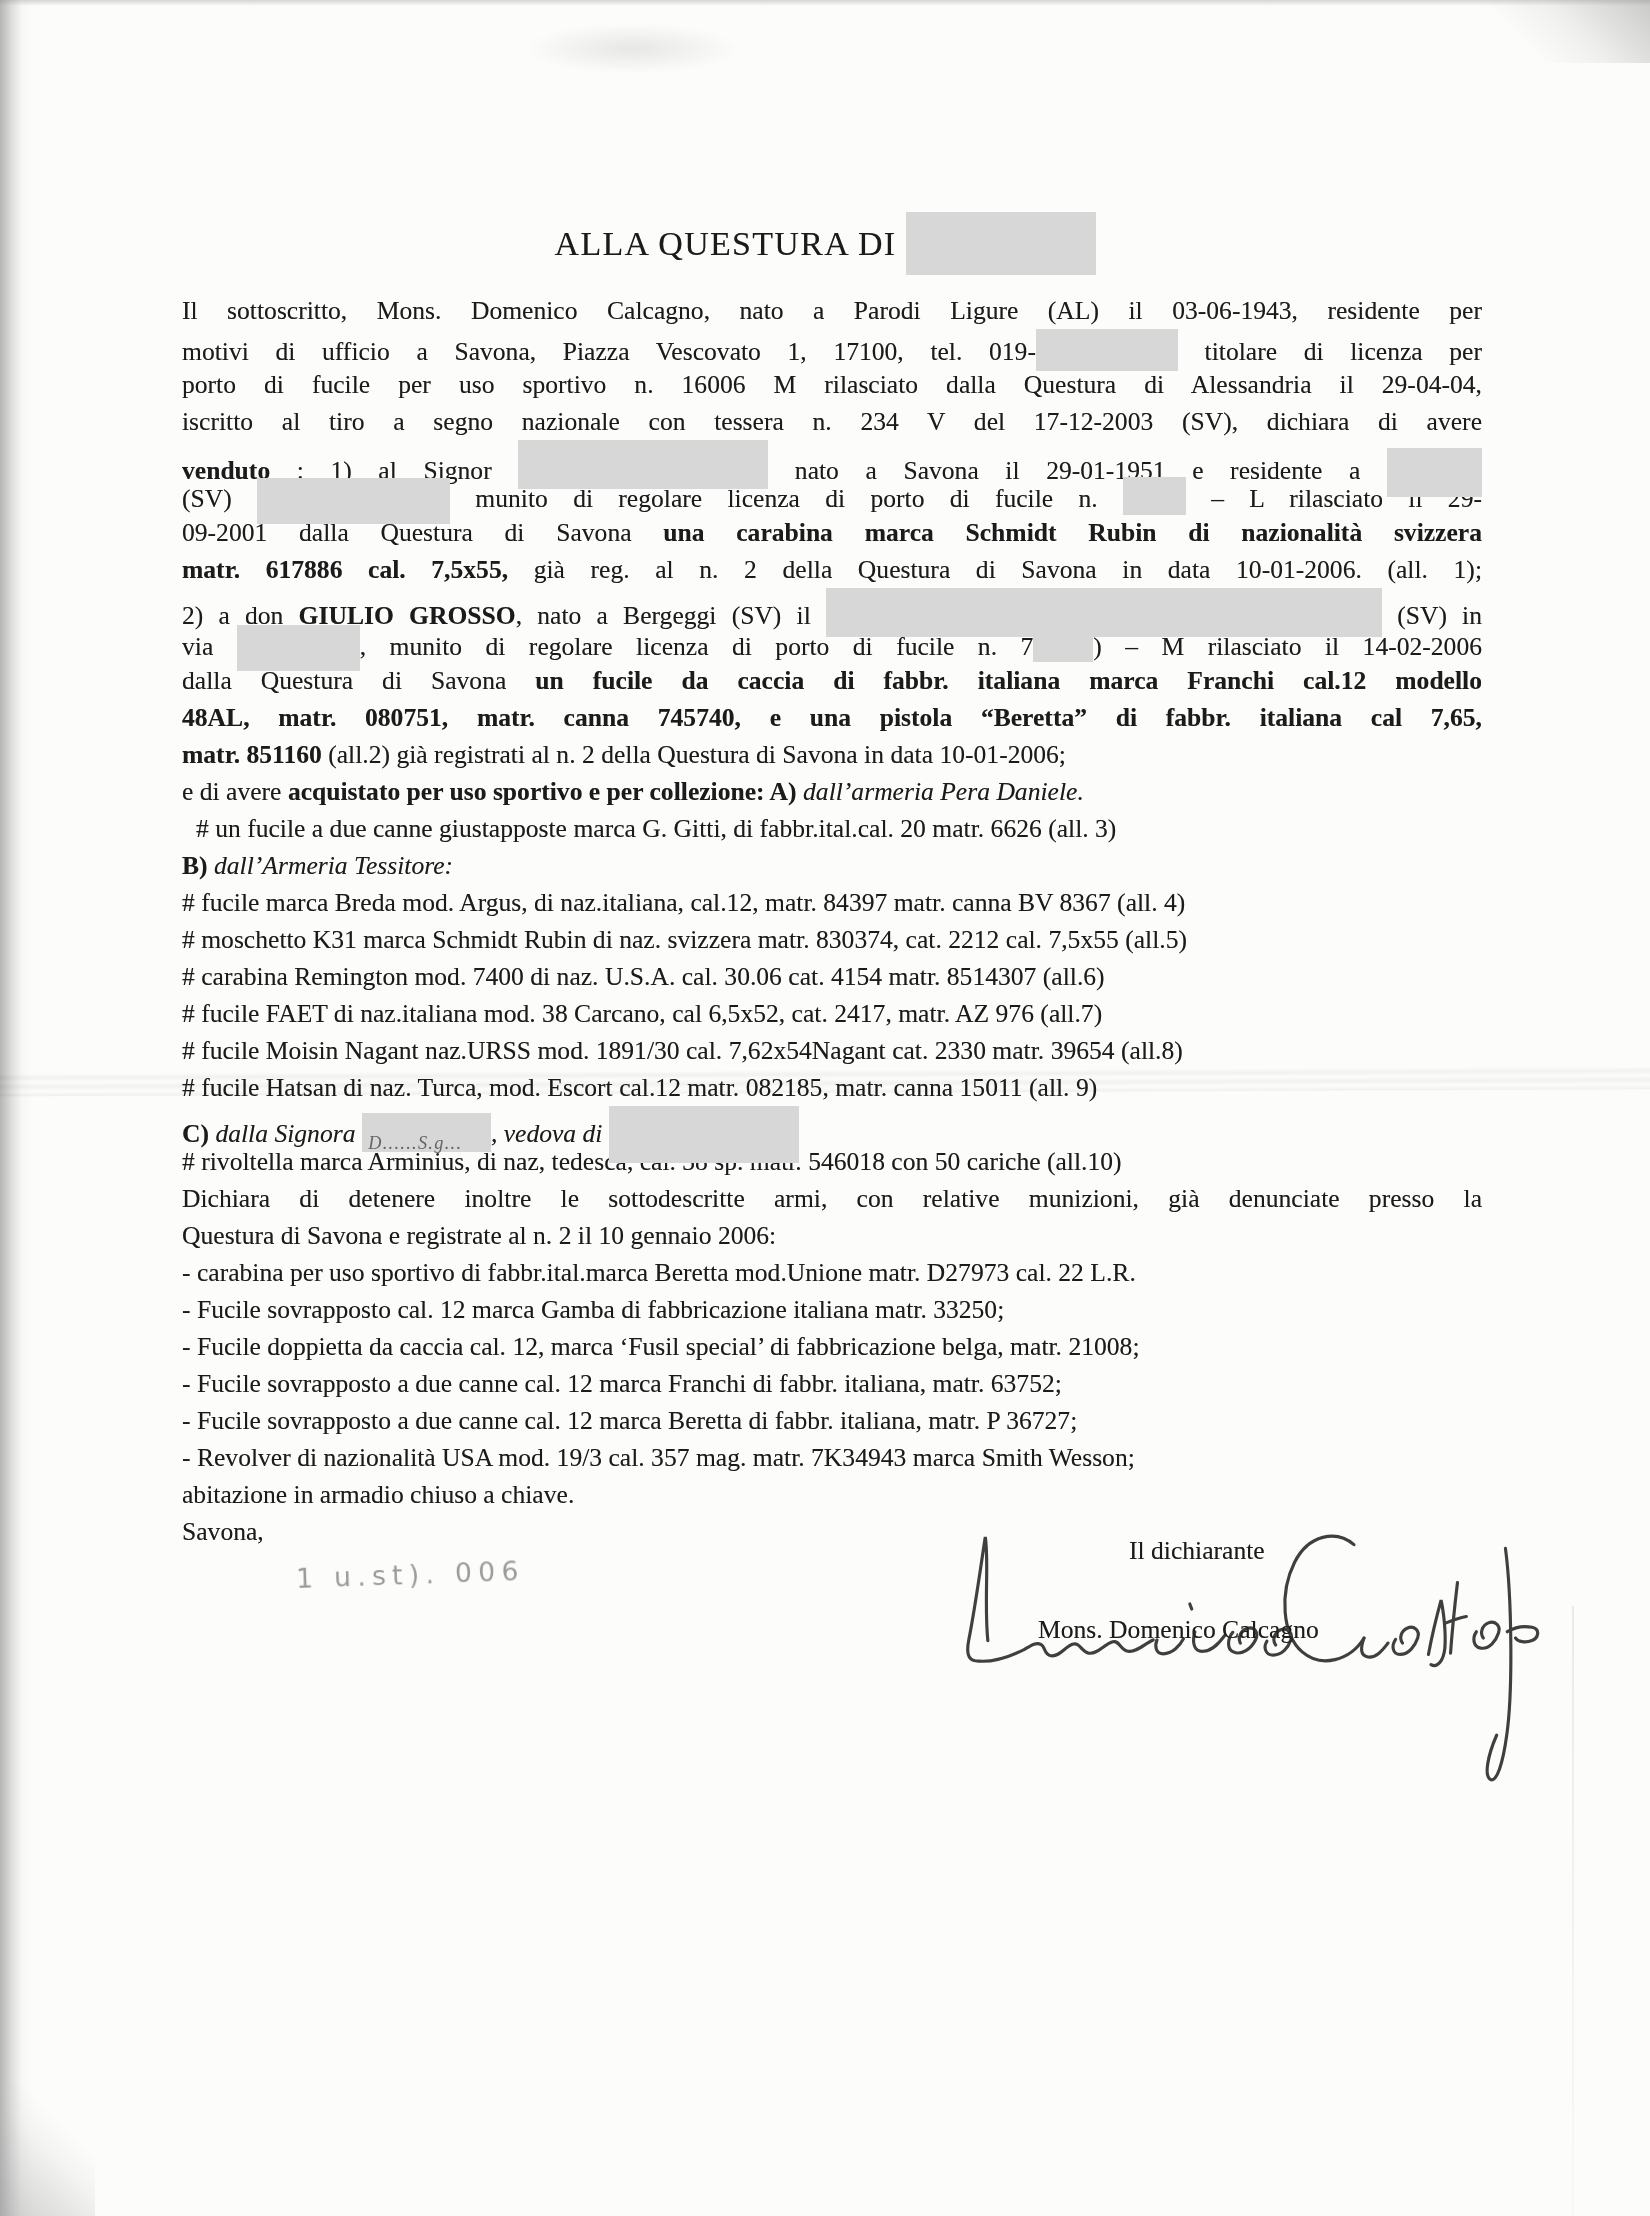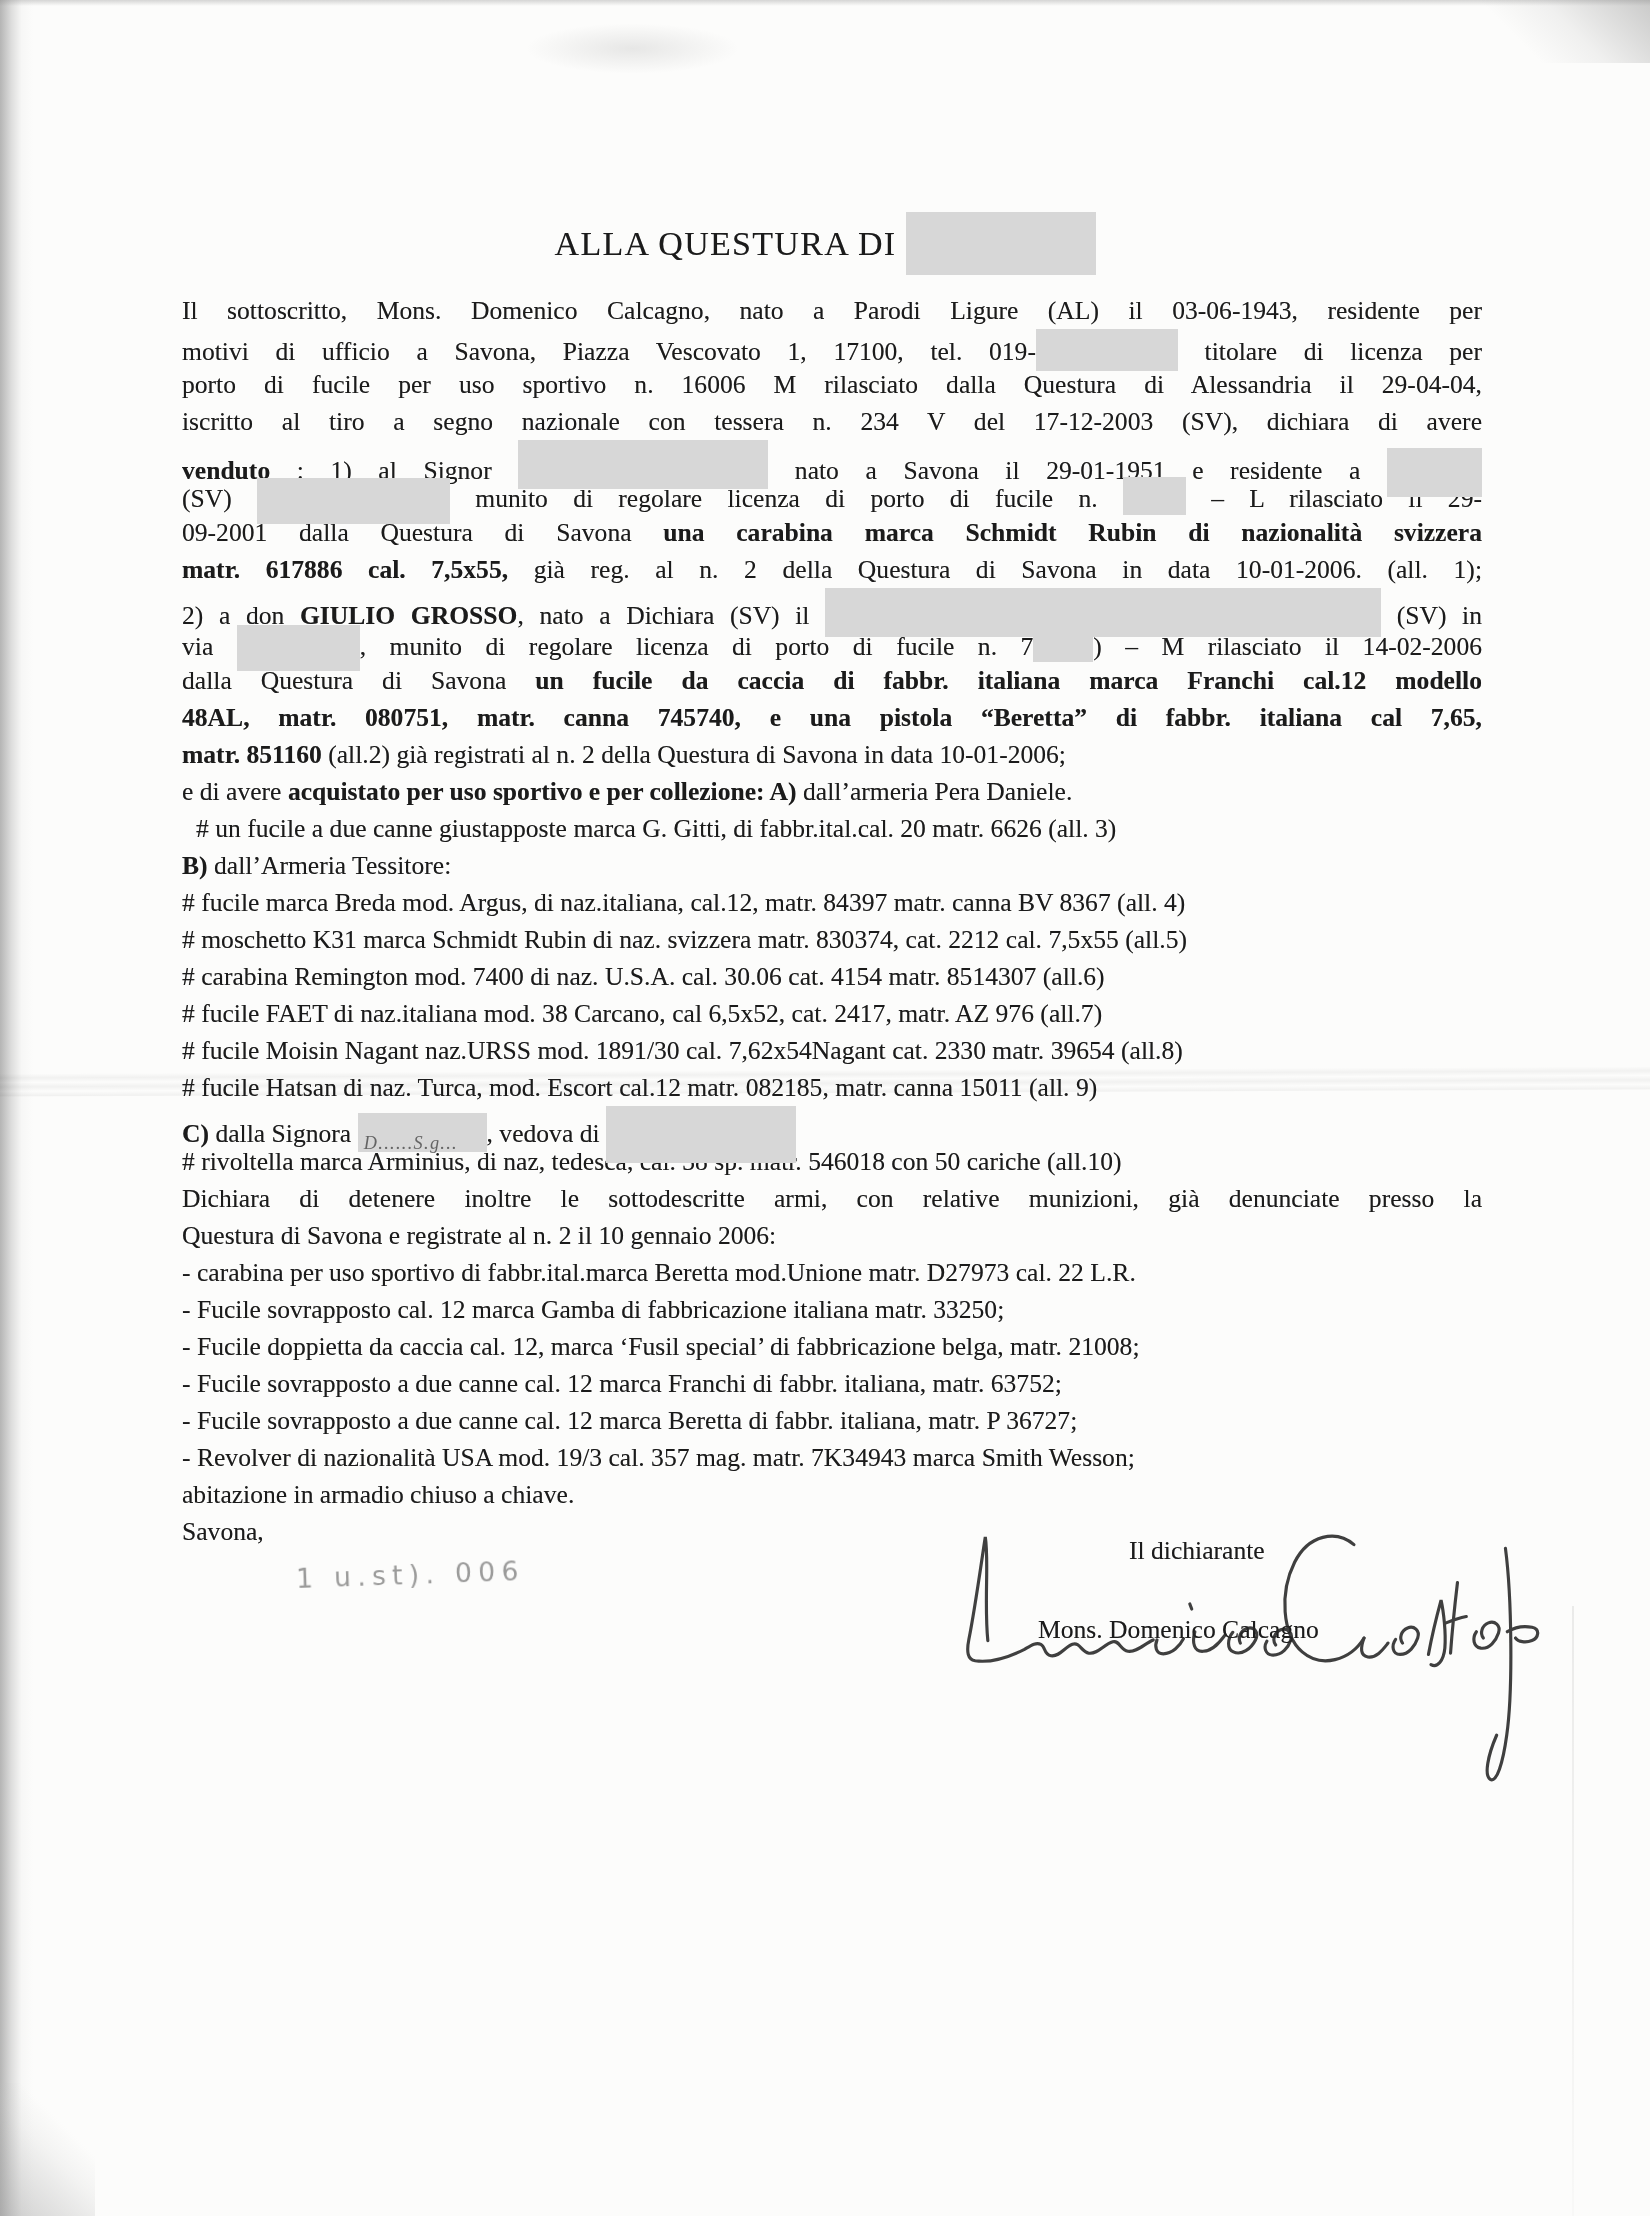--- a/index.html
+++ b/index.html
@@ -28,21 +28,21 @@
     display:flex;justify-content:center;align-items:flex-start;gap:10px;}
   .title-text{font-size:34px;letter-spacing:1.3px;line-height:63px;
     text-shadow:0 0 0.6px rgba(25,25,25,.45);text-align:right;}
   .redact{display:inline-block;background:#d7d7d7;position:relative;}
   
   .body-text{position:absolute;left:182px;top:292px;width:1300px;
     font-size:25.6px;text-shadow:0 0 0.6px rgba(25,25,25,.4);}
   .line{height:37px;line-height:37px;}
   .just{text-align:justify;text-align-last:justify;}
   .b{font-weight:bold;}
-  .i{text-align:right;}
+  .i{font-style:italic;text-align:right;}
   .under{position:absolute;left:6.3px;bottom:-10px;font-size:18.3px;font-style:italic;
     color:rgba(45,45,45,.68);letter-spacing:1.3px;white-space:nowrap;text-shadow:none;}
   
   .declarant-label{position:absolute;left:1129px;top:1532px;font-size:25.6px;line-height:37px;
     text-shadow:0 0 0.6px rgba(25,25,25,.4);}
   .declarant-name{position:absolute;left:1038px;top:1611px;font-size:25.6px;line-height:37px;
     text-shadow:0 0 0.6px rgba(25,25,25,.4);}
   .signature{position:absolute;left:904px;top:1508px;width:708px;height:303px;}
   .date-stamp{position:absolute;left:296px;top:1559px;font-size:26.6px;
     color:rgba(75,75,75,.55);transform:rotate(-2deg);letter-spacing:6.3px;
@@ -68,21 +68,21 @@
 
   <div class="body-text" id="body-text">
       <div class="line just"><span>Il sottoscritto, Mons. Domenico Calcagno, nato a Parodi Ligure (AL) il 03-06-1943, residente per</span></div>
       <div class="line just"><span>motivi di ufficio a Savona, Piazza Vescovato 1, 17100, tel. 019-</span><span class="redact" style="width: 142px; height: 42px; vertical-align: -11.4px;"></span><span> titolare di licenza per</span></div>
       <div class="line just"><span>porto di fucile per uso sportivo n. 16006 M rilasciato dalla Questura di Alessandria il 29-04-04,</span></div>
       <div class="line just"><span>iscritto al tiro a segno nazionale con tessera n. 234 V del 17-12-2003 (SV), dichiara di avere</span></div>
       <div class="line just"><span class="b">venduto</span><span> : 1) al Signor </span><span class="redact" style="width: 250px; height: 49px; vertical-align: -10px;"></span><span> nato a Savona il 29-01-1951 e residente a </span><span class="redact" style="width: 95px; height: 49px; vertical-align: -17.7px;"></span></div>
       <div class="line just"><span>(SV) </span><span class="redact" style="width: 193px; height: 46px; vertical-align: -16.4px;"></span><span> munito di regolare licenza di porto di fucile n. </span><span class="redact" style="width: 63px; height: 38px; vertical-align: -7.6px;"></span><span> – L rilasciato il 29-</span></div>
       <div class="line just"><span>09-2001 dalla Questura di Savona </span><span class="b">una carabina marca Schmidt Rubin di nazionalità svizzera</span></div>
       <div class="line just"><span class="b">matr. 617886 cal. 7,5x55,</span><span> già reg. al n. 2 della Questura di Savona in data 10-01-2006. (all. 1);</span></div>
-      <div class="line just"><span>2) a don </span><span class="b">GIULIO GROSSO</span><span>, nato a Dichiara (SV) il </span><span class="redact" style="width: 556px; height: 49px; vertical-align: -12.6px;"></span><span> (SV) in</span></div>
+      <div class="line just"><span>2) a don </span><span class="b">GIULIO GROSSO</span><span>, nato a Bergeggi (SV) il </span><span class="redact" style="width: 556px; height: 49px; vertical-align: -12.6px;"></span><span> (SV) in</span></div>
       <div class="line just"><span>via </span><span class="redact" style="width: 123px; height: 46px; vertical-align: -16.4px;"></span><span>, munito di regolare licenza di porto di fucile n. 7</span><span class="redact" style="width: 60px; height: 37px; vertical-align: -7.6px;"></span><span>) – M rilasciato il 14-02-2006</span></div>
       <div class="line just"><span>dalla Questura di Savona </span><span class="b">un fucile da caccia di fabbr. italiana marca Franchi cal.12 modello</span></div>
       <div class="line just"><span class="b">48AL, matr. 080751, matr. canna 745740, e una pistola “Beretta” di fabbr. italiana cal 7,65,</span></div>
       <div class="line"><span class="b">matr. 851160</span><span> (all.2) già registrati al n. 2 della Questura di Savona in data 10-01-2006;</span></div>
       <div class="line"><span>e di avere </span><span class="b">acquistato per uso sportivo e per collezione: A) </span><span class="i">dall’armeria Pera Daniele.</span></div>
       <div class="line" style="padding-left: 14px;"><span># un fucile a due canne giustapposte marca G. Gitti, di fabbr.ital.cal. 20 matr. 6626 (all. 3)</span></div>
       <div class="line"><span class="b">B) </span><span class="i">dall’Armeria Tessitore:</span></div>
       <div class="line"><span># fucile marca Breda mod. Argus, di naz.italiana, cal.12, matr. 84397 matr. canna BV 8367 (all. 4)</span></div>
       <div class="line"><span># moschetto K31 marca Schmidt Rubin di naz. svizzera matr. 830374, cat. 2212 cal. 7,5x55 (all.5)</span></div>
       <div class="line"><span># carabina Remington mod. 7400 di naz. U.S.A. cal. 30.06 cat. 4154 matr. 8514307 (all.6)</span></div>

